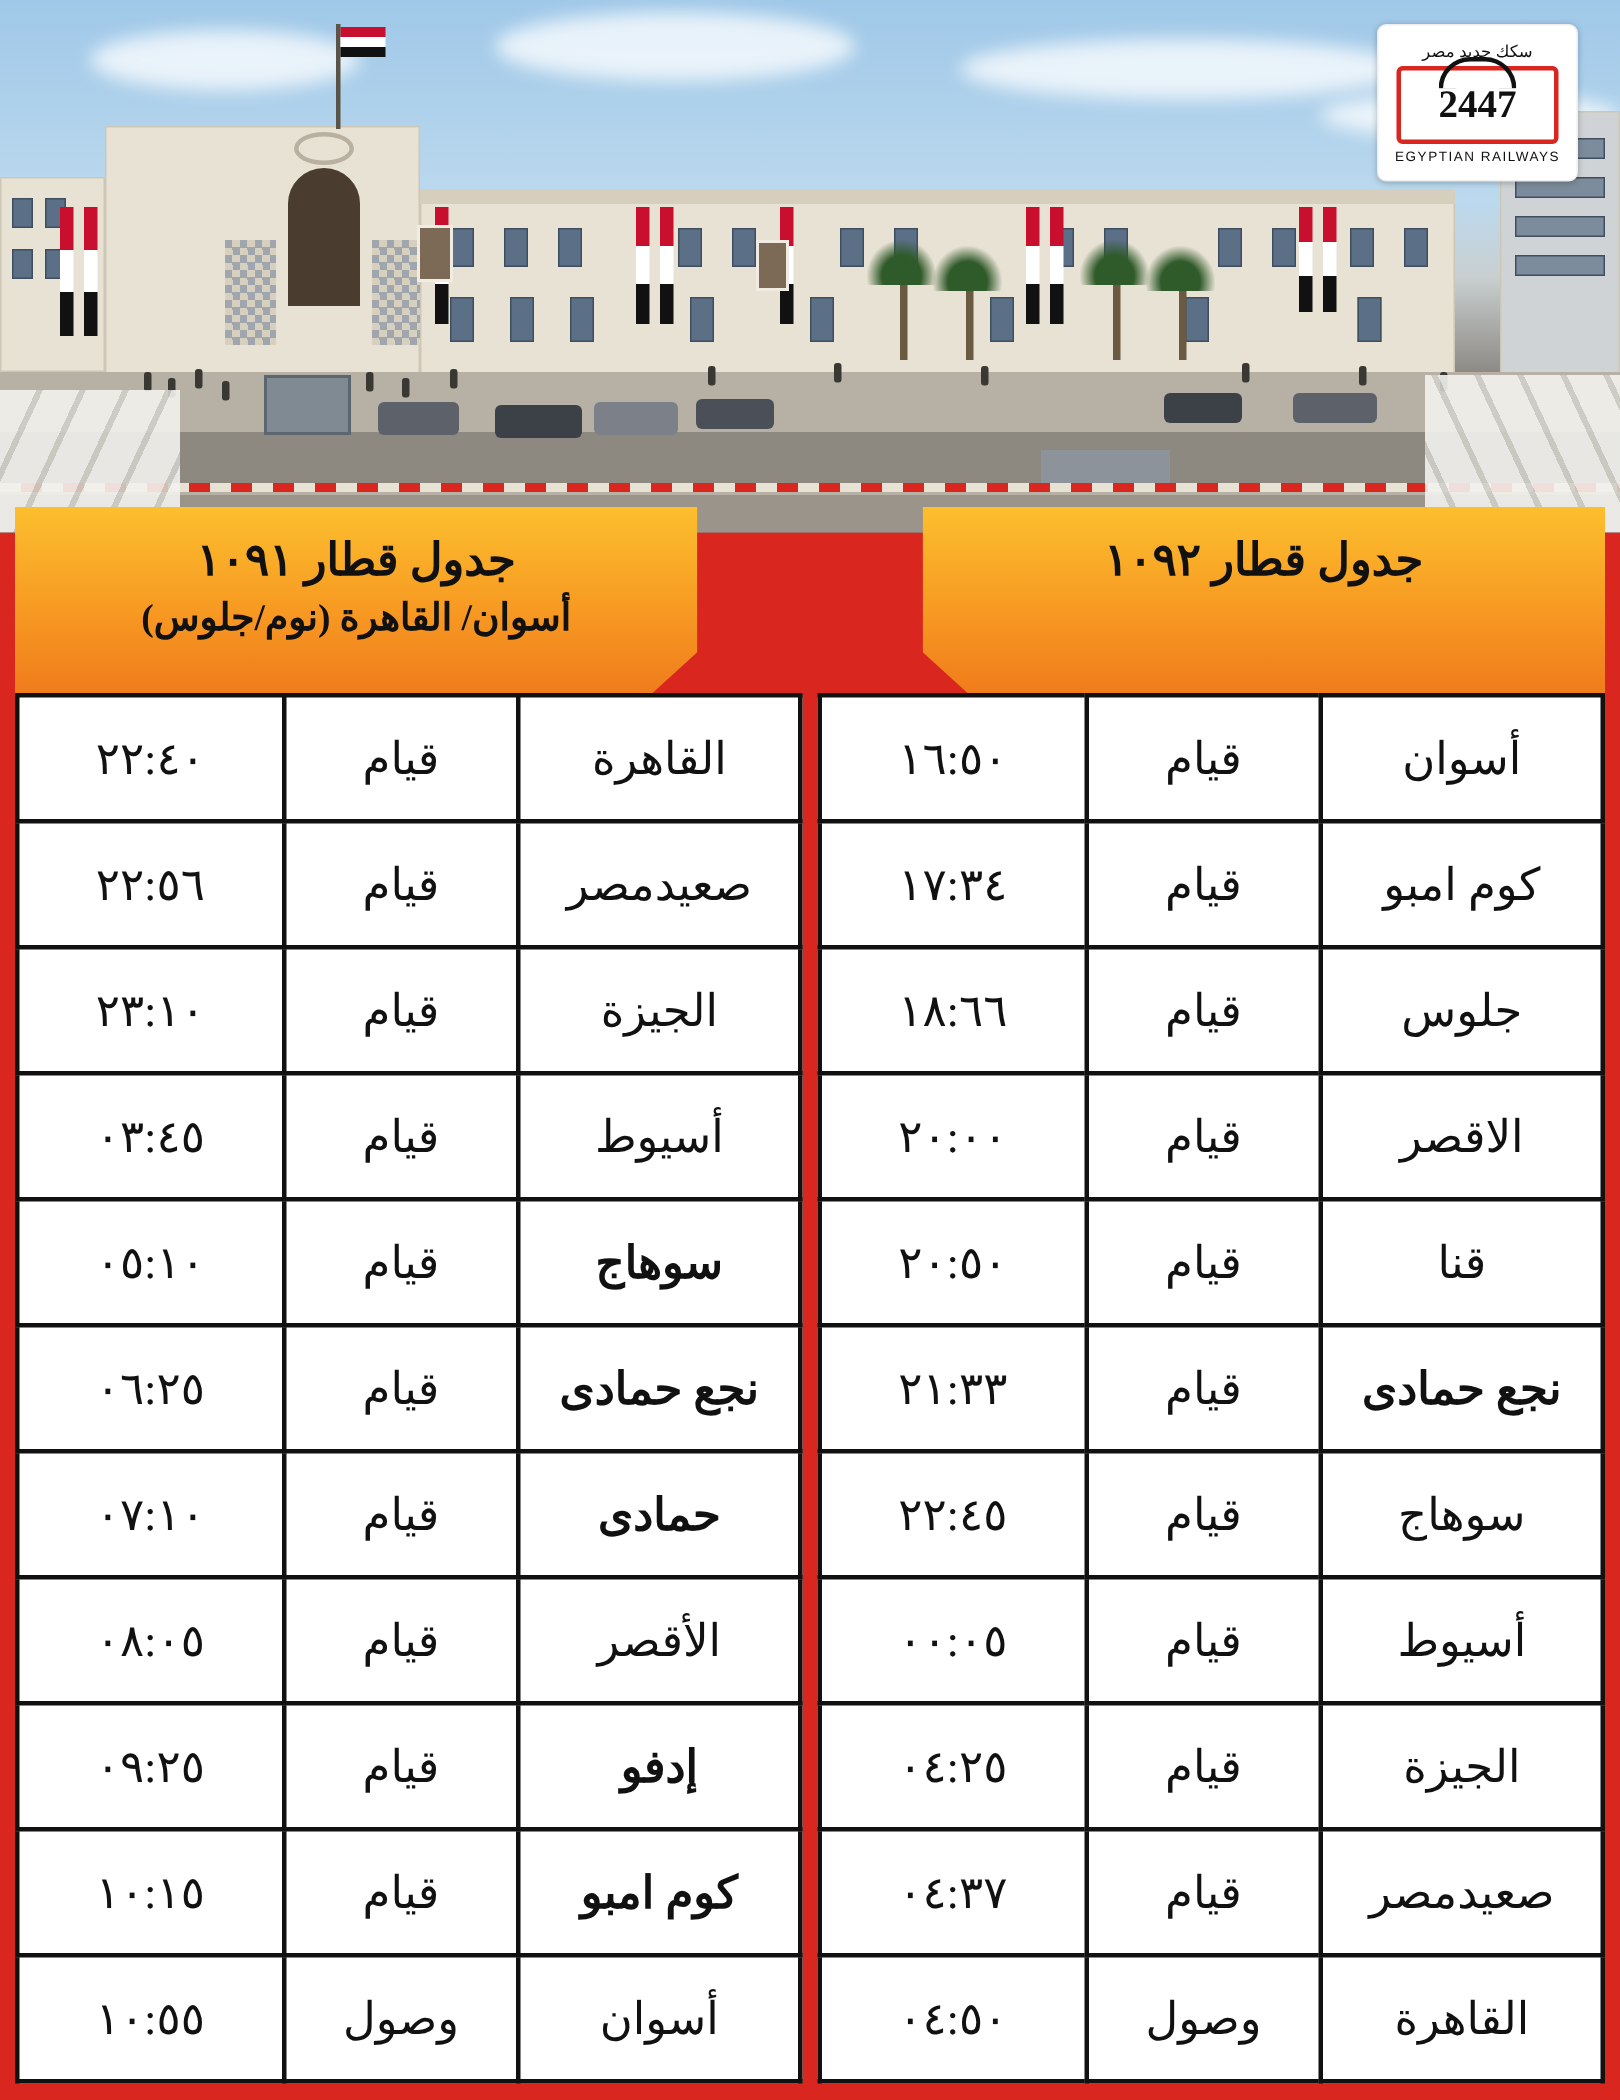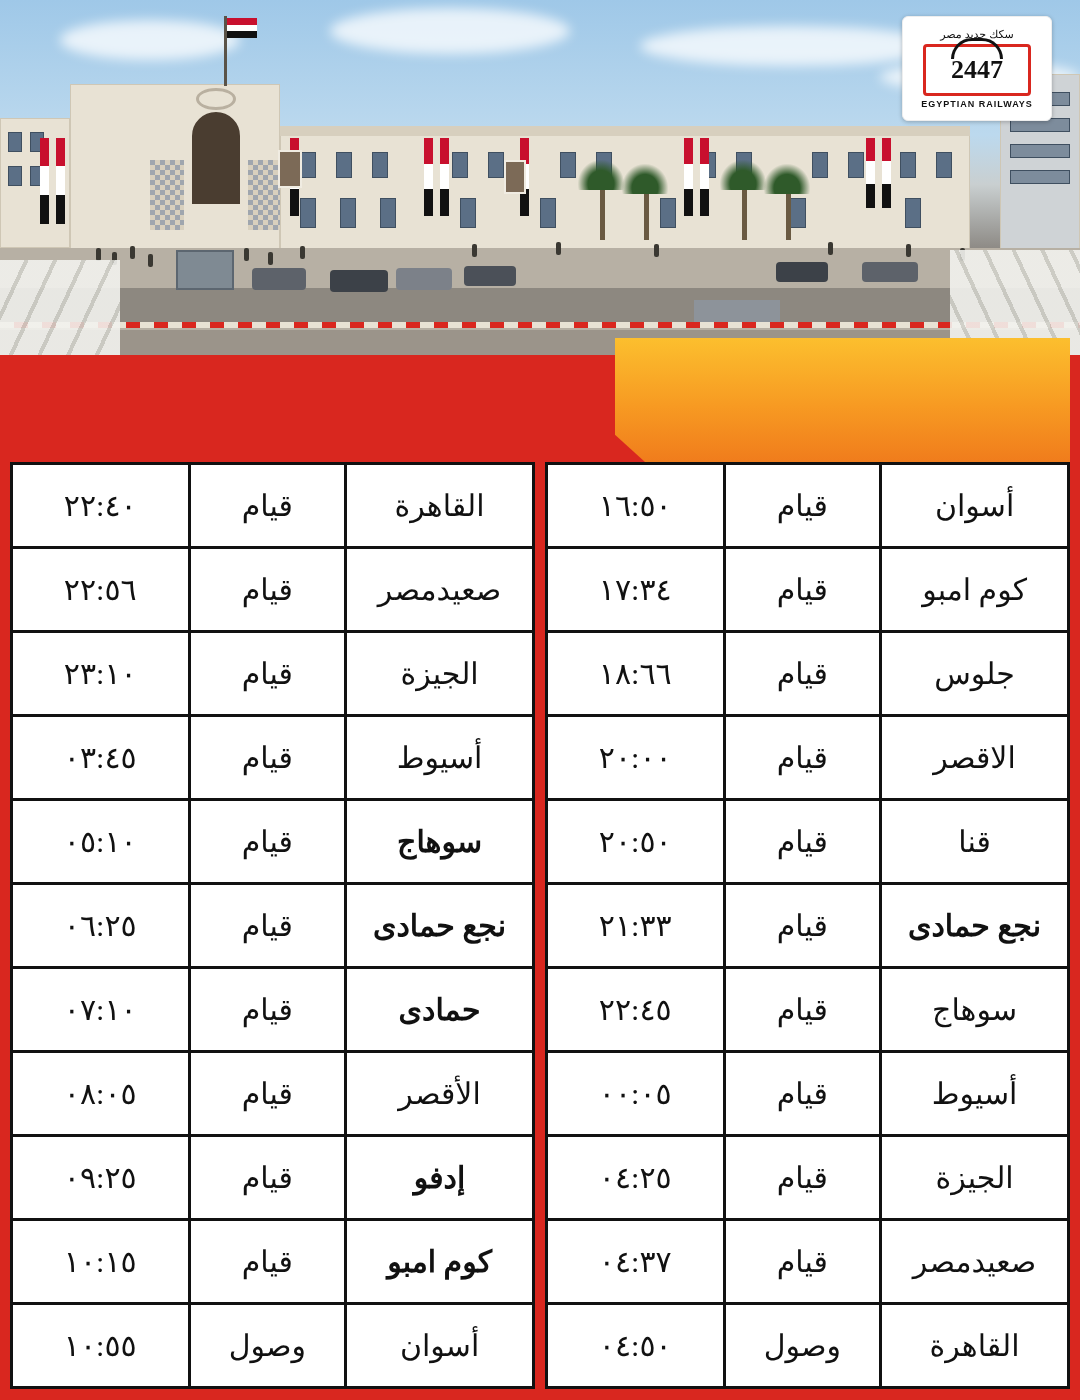--- a/index.html
+++ b/index.html
@@ -84,21 +84,21 @@
   .kerb {
     position: absolute;
     height: 6px;
     background: repeating-linear-gradient(to right, #e8e2d4 0 14px, #d9271f 14px 28px);
   }
 
   
   .logo {
     position: absolute;
     top: 16px; right: 28px;
-    width: 150px; height: 105px;
+    width: 134px; height: 105px;
     background: #ffffff;
     border-radius: 6px;
     border: 1px solid #eee;
     display: flex; flex-direction: column;
     align-items: center; justify-content: center;
     box-shadow: 0 1px 4px rgba(0,0,0,0.25);
   }
   .logo .arabic {
     font-size: 11px; color: #111; letter-spacing: 1px;
   }
@@ -116,21 +116,21 @@
     content: "";
     position: absolute;
     left: 50%; top: -9px;
     transform: translateX(-50%);
     width: 46px; height: 18px;
     border: 3px solid #111;
     border-bottom: none;
     border-radius: 22px 22px 0 0;
   }
   .logo .en {
-    font-size: 9px; letter-spacing: 1px; color: #111; font-weight: bold;
+    font-size: 9px; letter-spacing: 1px; color: #111; font-weight: normal;
   }
 
   
   .headers {
     position: absolute;
     top: 338px; left: 0;
     width: 1080px;
     height: 124px;
   }
   .hdr {
@@ -305,20 +305,25 @@
 </div>
 
 <div class="logo">
   <div class="arabic">سكك حديد مصر</div>
   <div class="mark">2447</div>
   <div class="en">EGYPTIAN RAILWAYS</div>
 </div>
 
 <div class="headers">
   <div class="hdr right">
+    <div class="t1">جدول قطار  ١٠٩٢</div>
+  </div>
+  <div class="hdr left">
+    <div class="t1">جدول قطار  ١٠٩١</div>
+    <div class="t2">أسوان/ القاهرة  (نوم/جلوس)</div>
   </div>
 </div>
 
 <div class="tables">
 
   <div class="tbl-wrap">
     <table class="sched" id="tbl-left">
       <tbody>
           <tr>
             <td class="station">أسوان</td>

